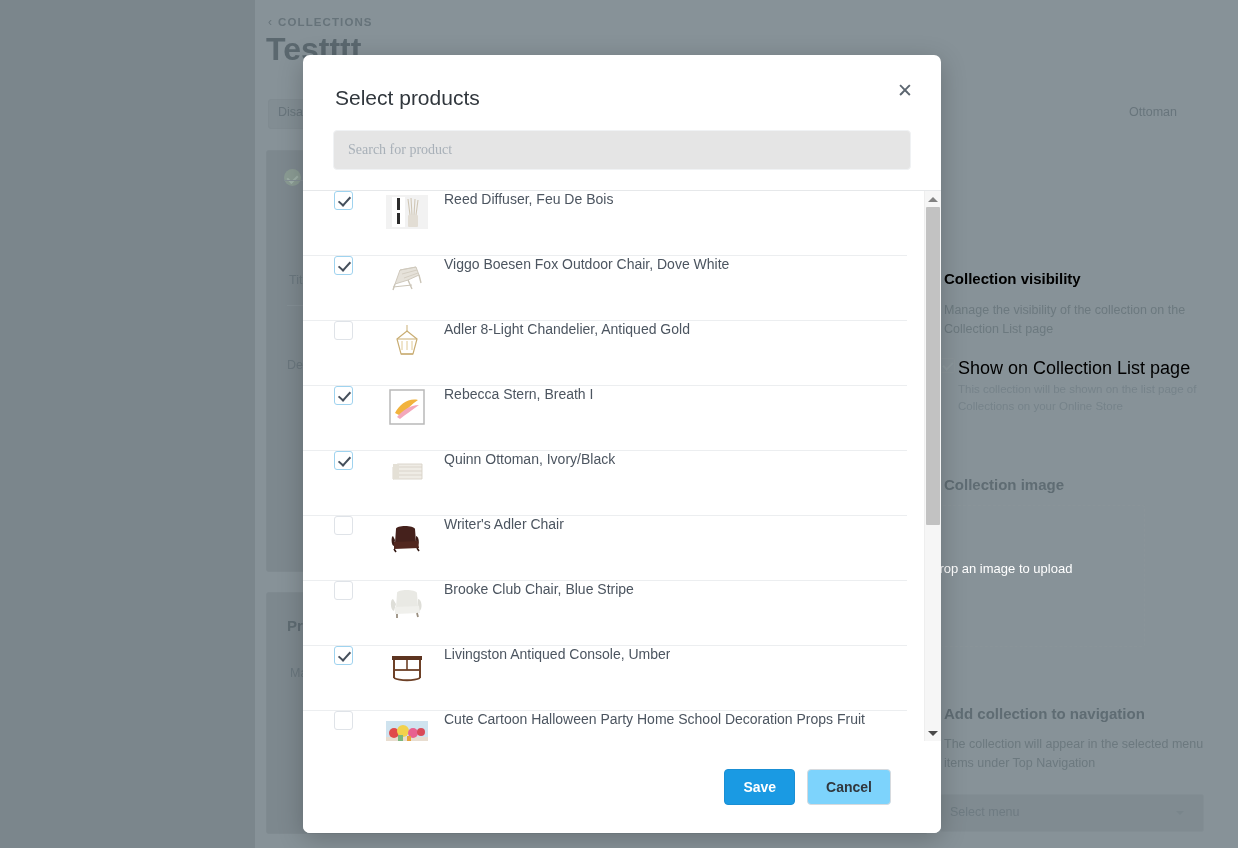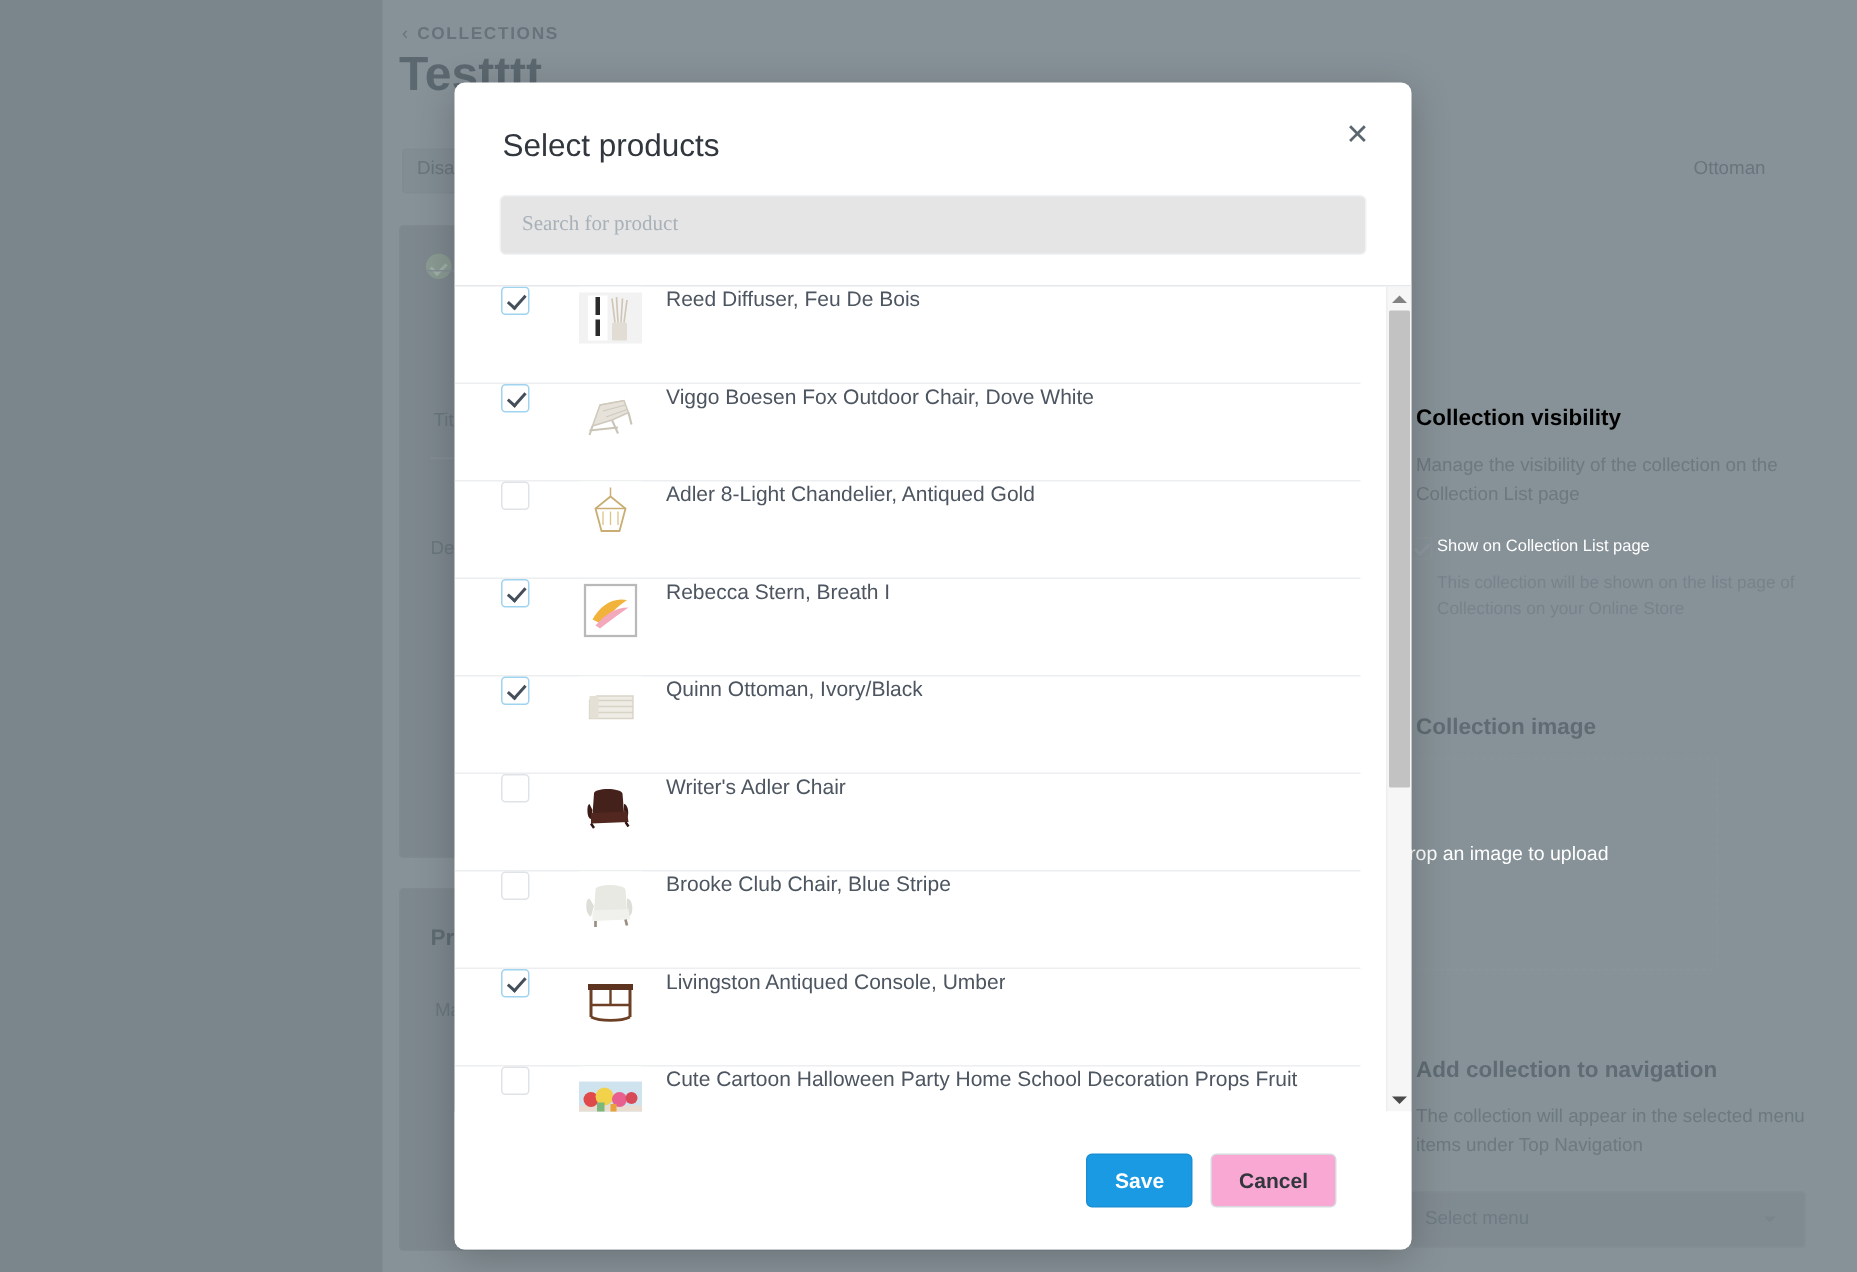--- a/index.html
+++ b/index.html
@@ -113,21 +113,21 @@
     border-bottom: 1px solid #848f95;
   }
 
   
   .bg-rail-h1 { left: 944px; top: 270px; font-size: 15px; font-weight: bold; color: #000000; }
   .bg-rail-p  { left: 944px; top: 301px; font-size: 12.5px; color: #6c797f; line-height: 19px; }
   .bg-rail-chk{ position:absolute; left: 940px; top: 358px; width: 13px; height: 13px;
                 border: 1px solid #8a9499; border-radius: 2px; }
   .bg-rail-chk::after{ content:""; position:absolute; left:4px; top:1px; width:4px; height:8px;
                 border: solid #8d989d; border-width: 0 2px 2px 0; transform: rotate(45deg); }
-  .bg-rail-chk-l { left: 958px; top: 358px; font-size: 11px; color: #ffffff; }
+  .bg-rail-chk-l { left: 958px; top: 358px; font-size: 18px; color: #000000; }
   .bg-rail-sub   { left: 958px; top: 381px; font-size: 11.5px; color: #76838a; line-height: 17px; }
   .bg-rail-h2 { left: 944px; top: 476px; font-size: 15px; font-weight: bold; color: #5f6c73; }
   .bg-drop {
     position: absolute;
     left: 940px; top: 505px; width: 203px; height: 140px;
     border: 1px dashed #8a9499;
     border-radius: 3px;
   }
   .bg-drop-l { left: 930px; top: 561px; font-size: 13px; color: #ffffff; }
   .bg-rail-h3 { left: 944px; top: 705px; font-size: 15px; font-weight: bold; color: #5f6c73; }
@@ -337,21 +337,21 @@
     font-family: "Liberation Sans", sans-serif;
     cursor: pointer;
     padding: 0 18px;
   }
   .btn-save {
     background: #1a9ae3;
     border: 1px solid #1a8fd4;
     color: #ffffff;
   }
   .btn-cancel {
-    background: #f9a8d4;
+    background: #7dd3fc;
     border: 1px solid #d6dade;
     color: #31373d;
   }
 </style>
 </head>
 <body>
 
 <div id="root">
 
   <div class="bg-page">

